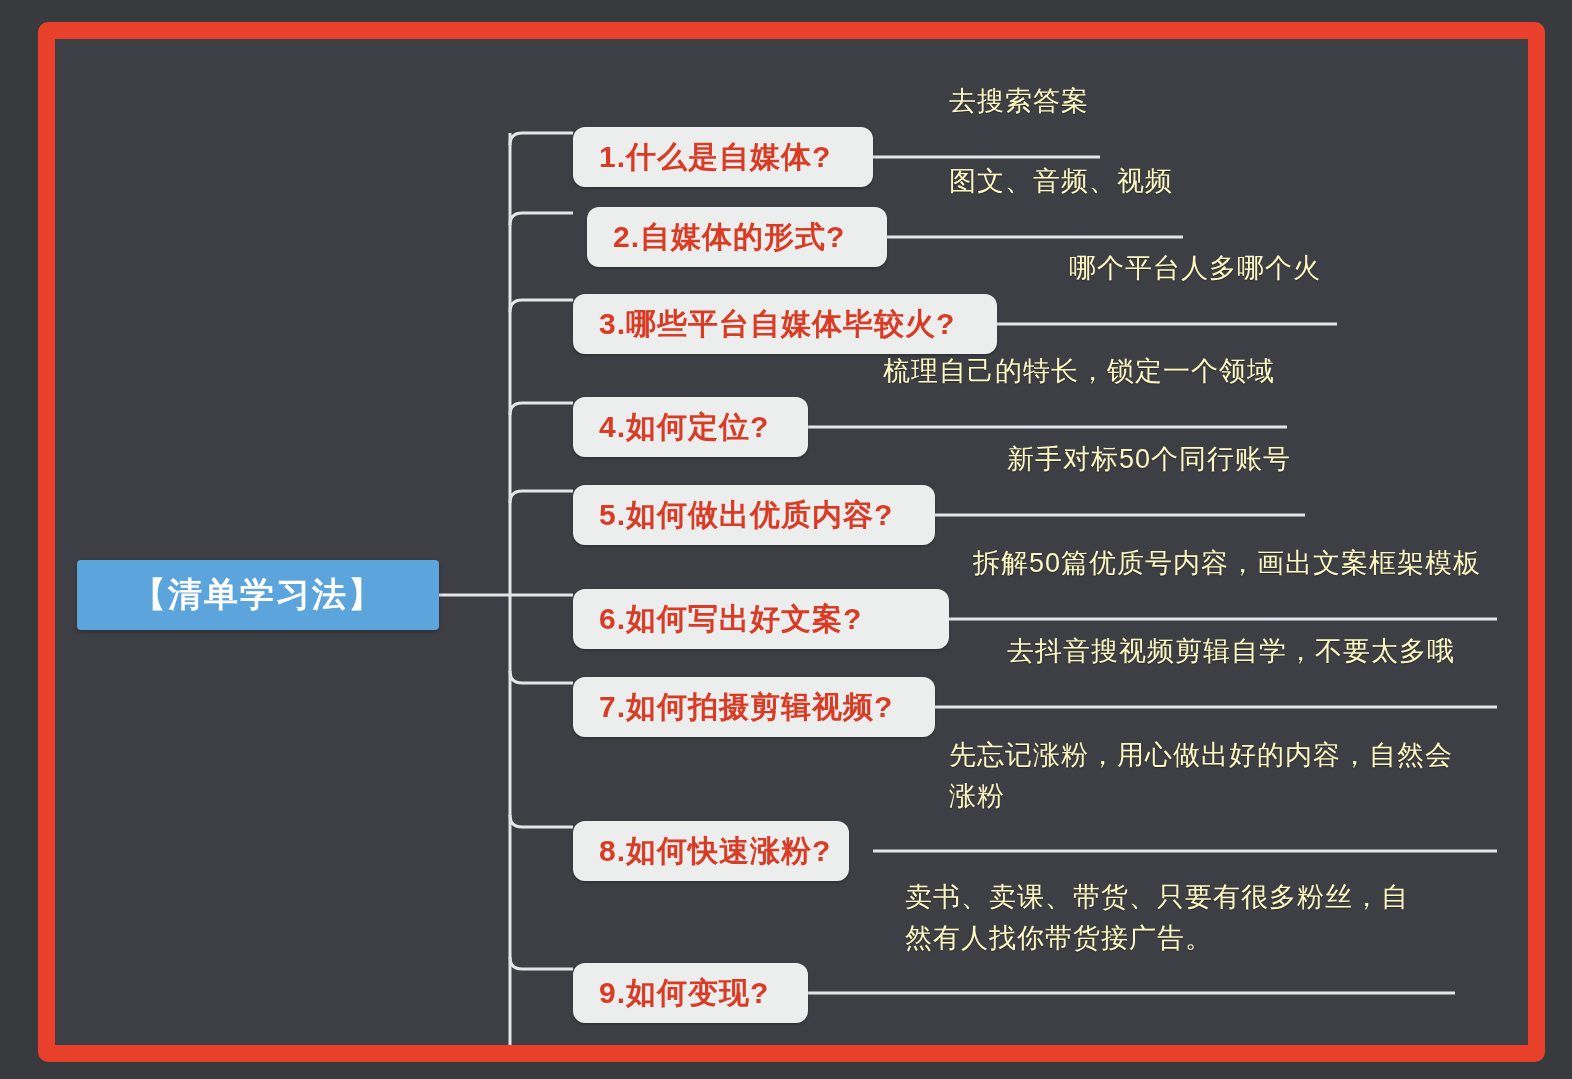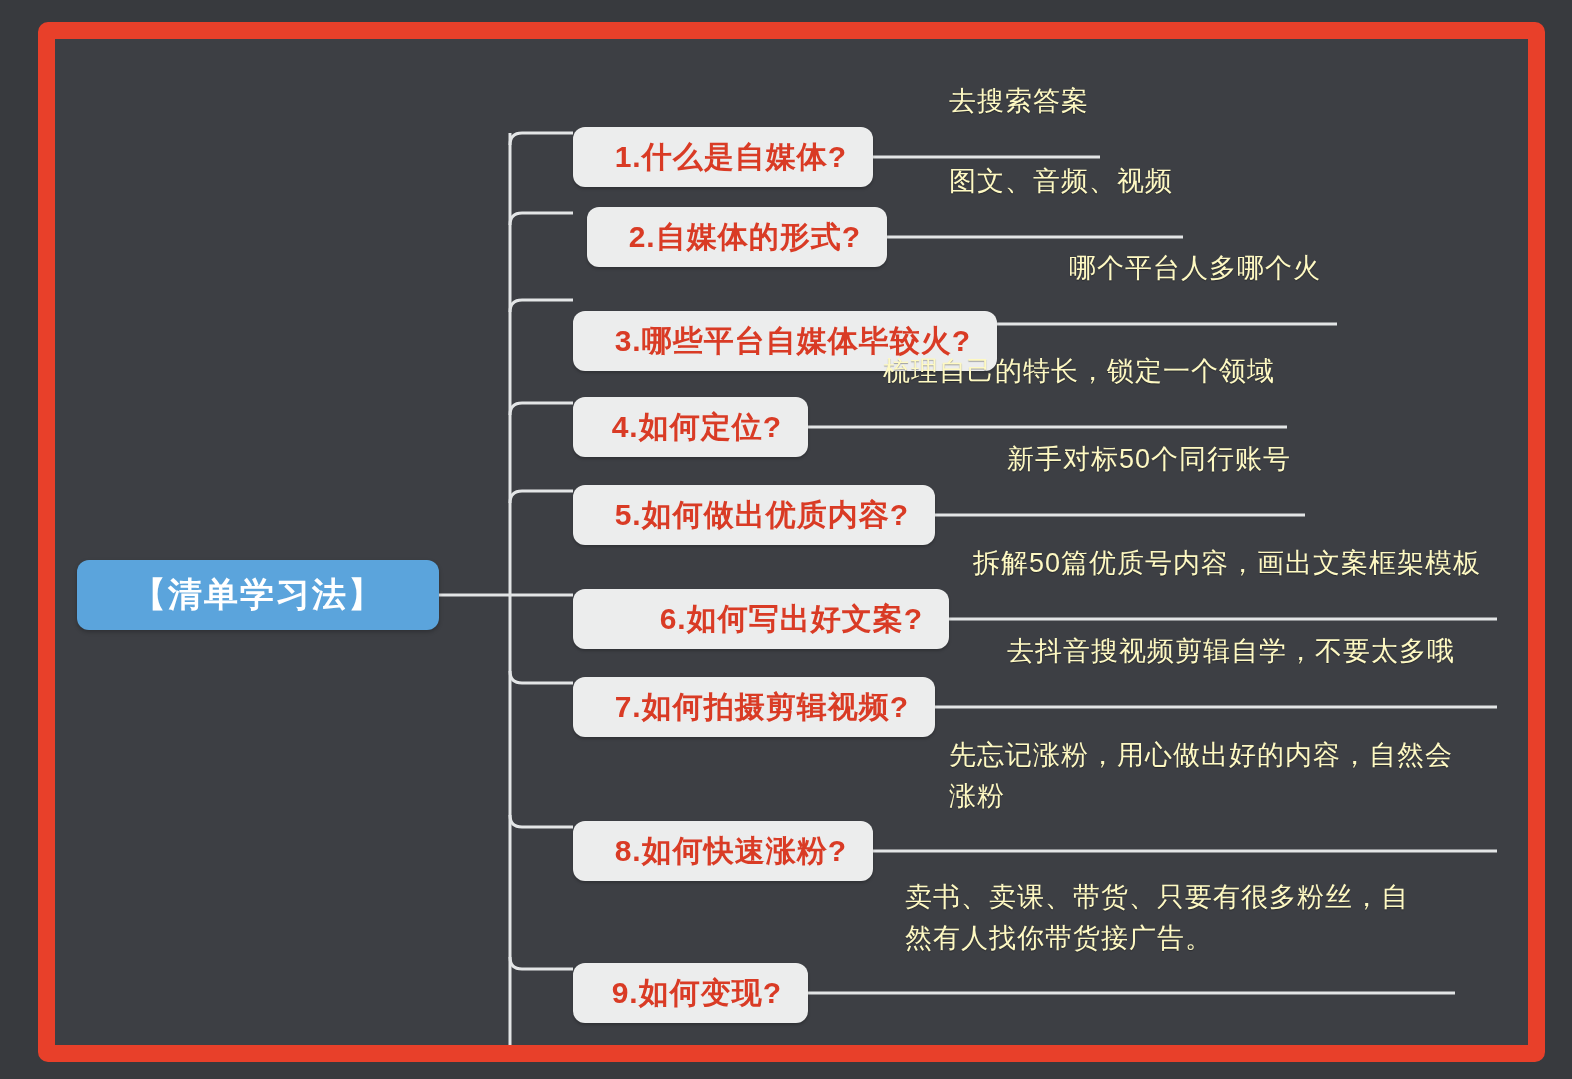--- a/index.html
+++ b/index.html
@@ -57,41 +57,41 @@
   }
 
   
   .root-node {
     position: absolute;
     left: 22px;
     top: 521px;
     width: 362px;
     height: 70px;
     background: #5ba4dc;
-    border-radius: 12px;
+    border-radius: 4px;
     display: flex;
     align-items: center;
     justify-content: center;
     color: #ffffff;
     font-size: 34px;
     font-weight: 700;
     letter-spacing: 2px;
     box-shadow: 0 2px 4px rgba(0,0,0,0.25);
     white-space: nowrap;
   }
 
   
   .topic {
     position: absolute;
     height: 60px;
     background: #eceded;
     border-radius: 12px;
     display: flex;
     align-items: center;
-    justify-content: flex-end;
+    justify-content: flex-start;
     padding: 16px 26px;
     box-sizing: border-box;
     color: #d93b25;
     font-size: 30px;
     font-weight: 700;
     letter-spacing: 1px;
     white-space: nowrap;
     box-shadow: 0 2px 3px rgba(0,0,0,0.22);
   }
 
@@ -145,36 +145,36 @@
     <div class="root-node">
       <span>【清单学习法】</span>
     </div>
 
     <div class="topic" style="left:518px; top:88px;  width:300px;">
       <span>1.什么是自媒体?</span>
     </div>
     <div class="topic" style="left:518px; top:168px; width:300px;margin-left:14px;">
       <span>2.自媒体的形式?</span>
     </div>
-    <div class="topic" style="left:518px; top:272px; width:424px;">
+    <div class="topic" style="left:518px; top:255px; width:424px;">
       <span>3.哪些平台自媒体毕较火?</span>
     </div>
     <div class="topic" style="left:518px; top:358px; width:235px;">
       <span>4.如何定位?</span>
     </div>
     <div class="topic" style="left:518px; top:446px; width:362px;">
       <span>5.如何做出优质内容?</span>
     </div>
     <div class="topic" style="left:518px; top:550px; width:376px;">
       <span>6.如何写出好文案?</span>
     </div>
     <div class="topic" style="left:518px; top:638px; width:362px;">
       <span>7.如何拍摄剪辑视频?</span>
     </div>
-    <div class="topic" style="left:518px; top:782px; width:300px;">
+    <div class="topic" style="left:518px; top:782px; width:276px;">
       <span>8.如何快速涨粉?</span>
     </div>
     <div class="topic" style="left:518px; top:924px; width:235px;">
       <span>9.如何变现?</span>
     </div>
 
     <div class="note" style="left:894px; top:42px;">去搜索答案</div>
     <div class="note" style="left:894px; top:122px;">图文、音频、视频</div>
     <div class="note" style="left:1014px; top:209px;">哪个平台人多哪个火</div>
     <div class="note" style="left:828px; top:312px;">梳理自己的特长，锁定一个领域</div>

